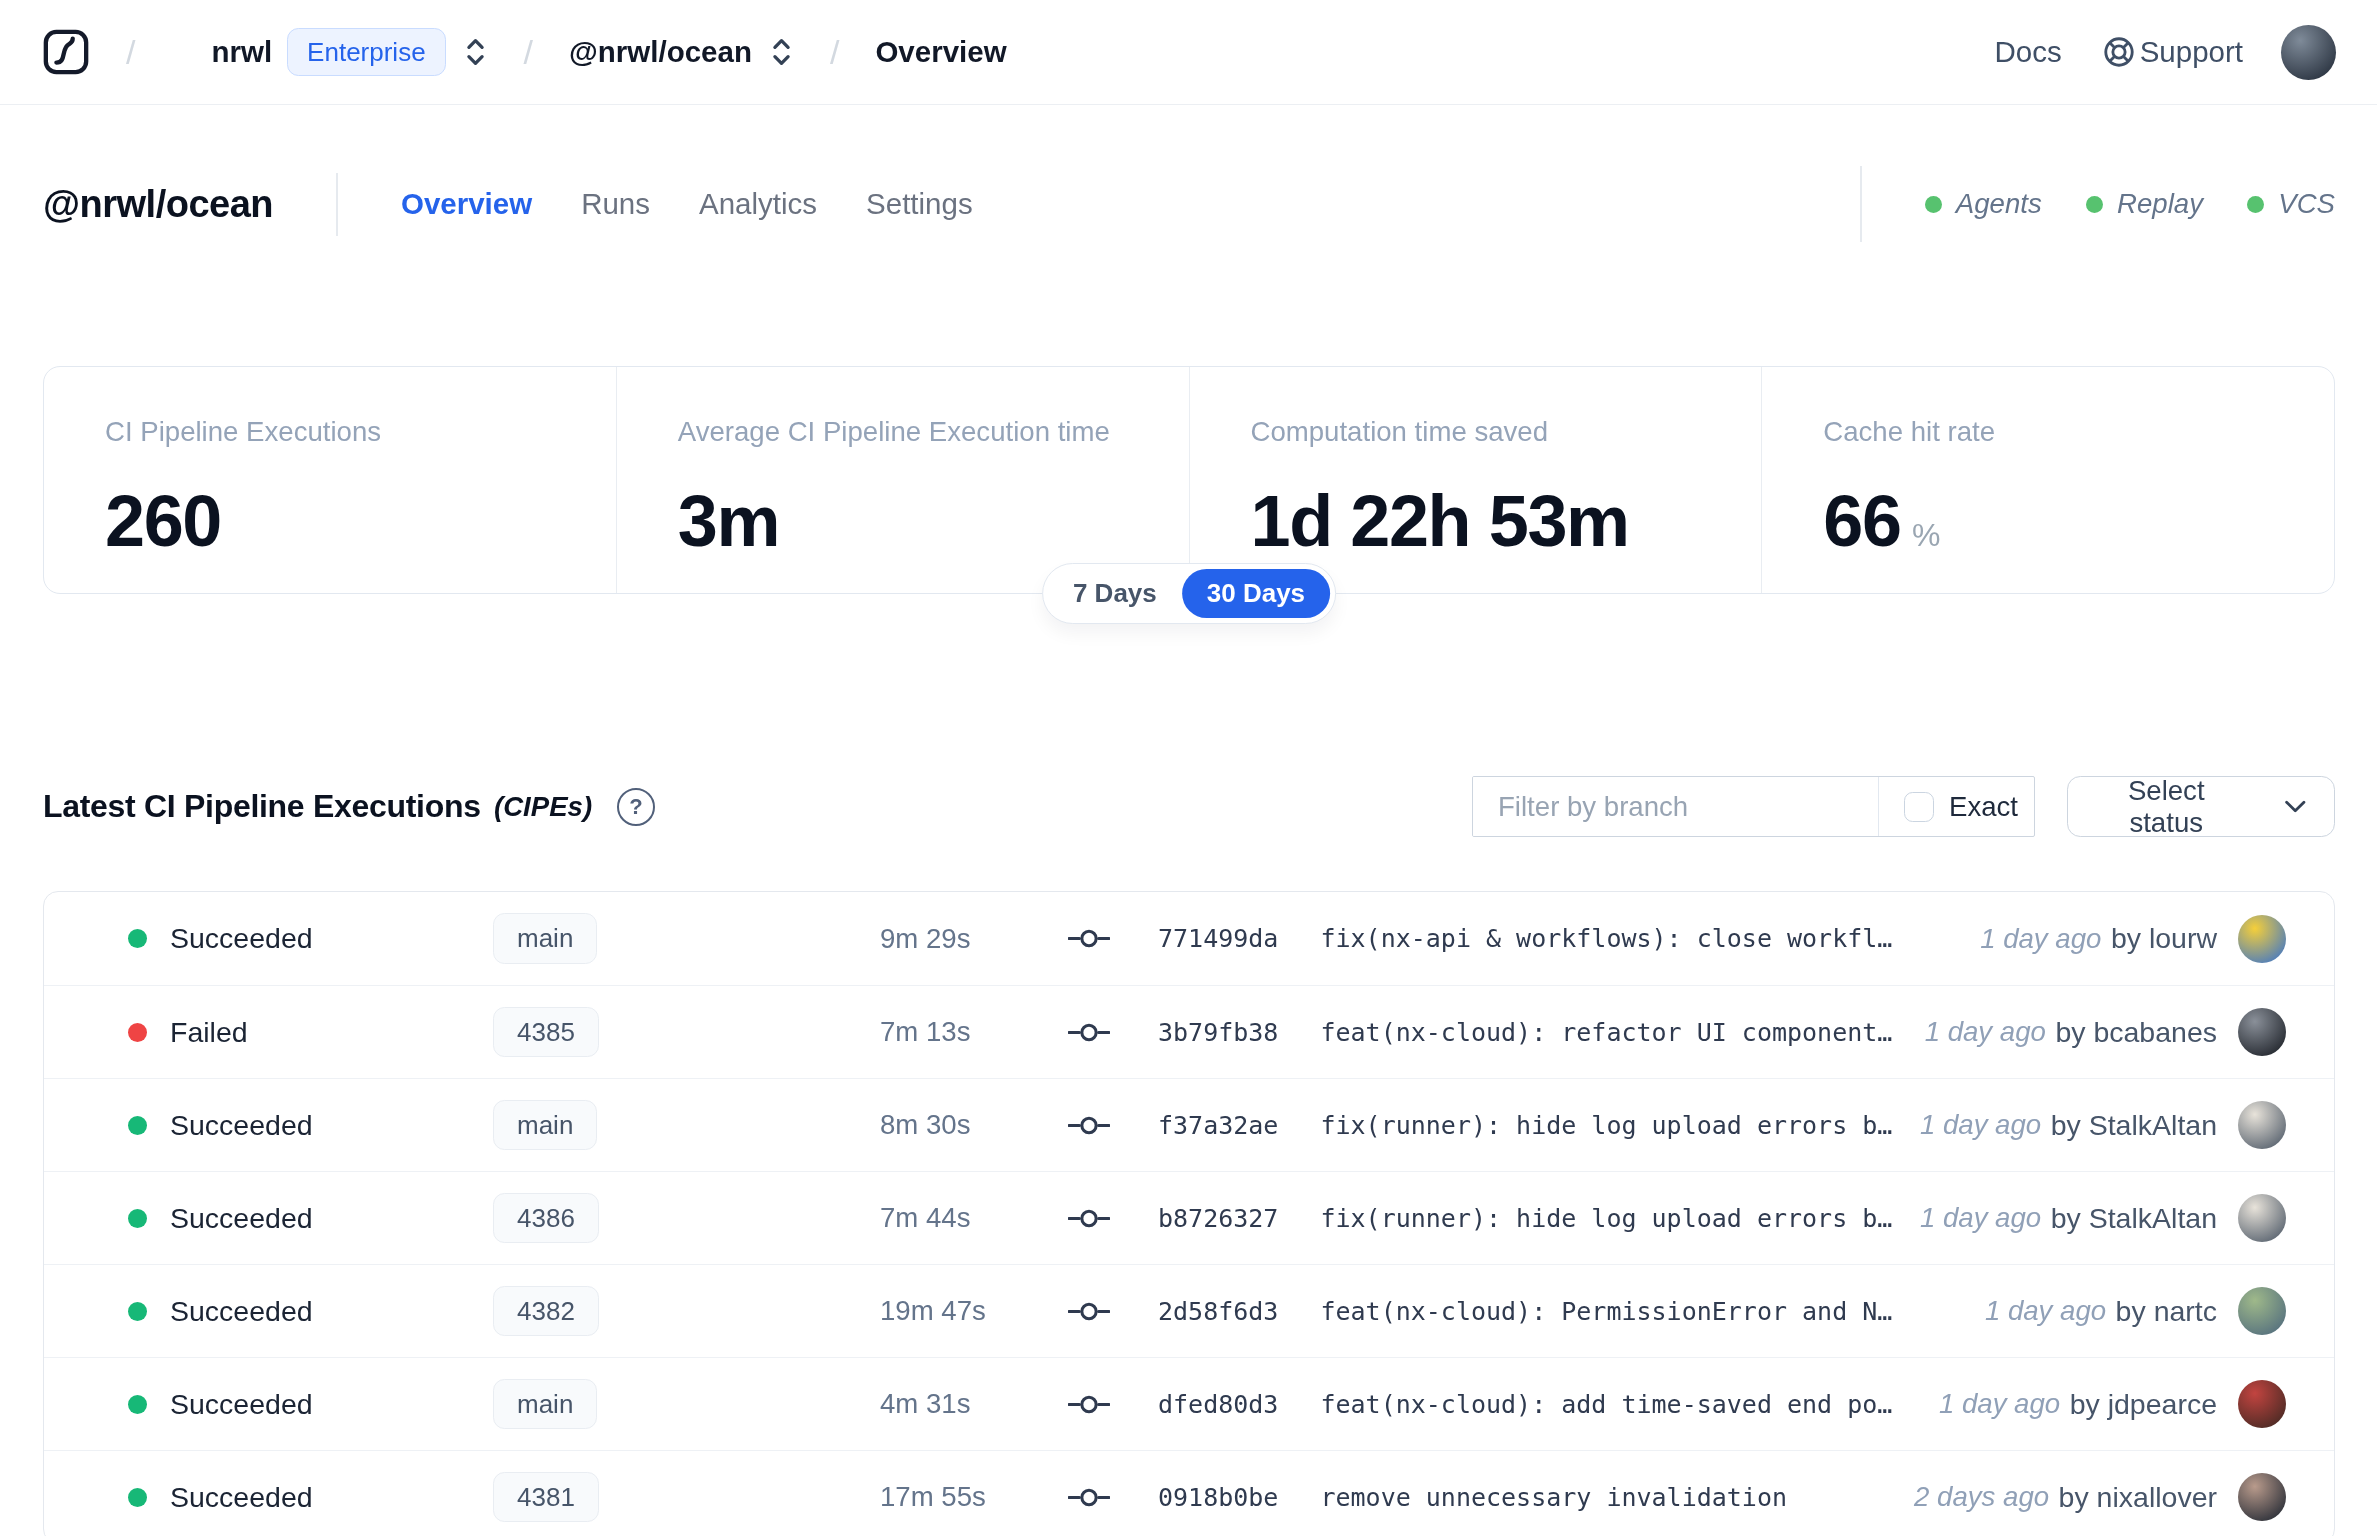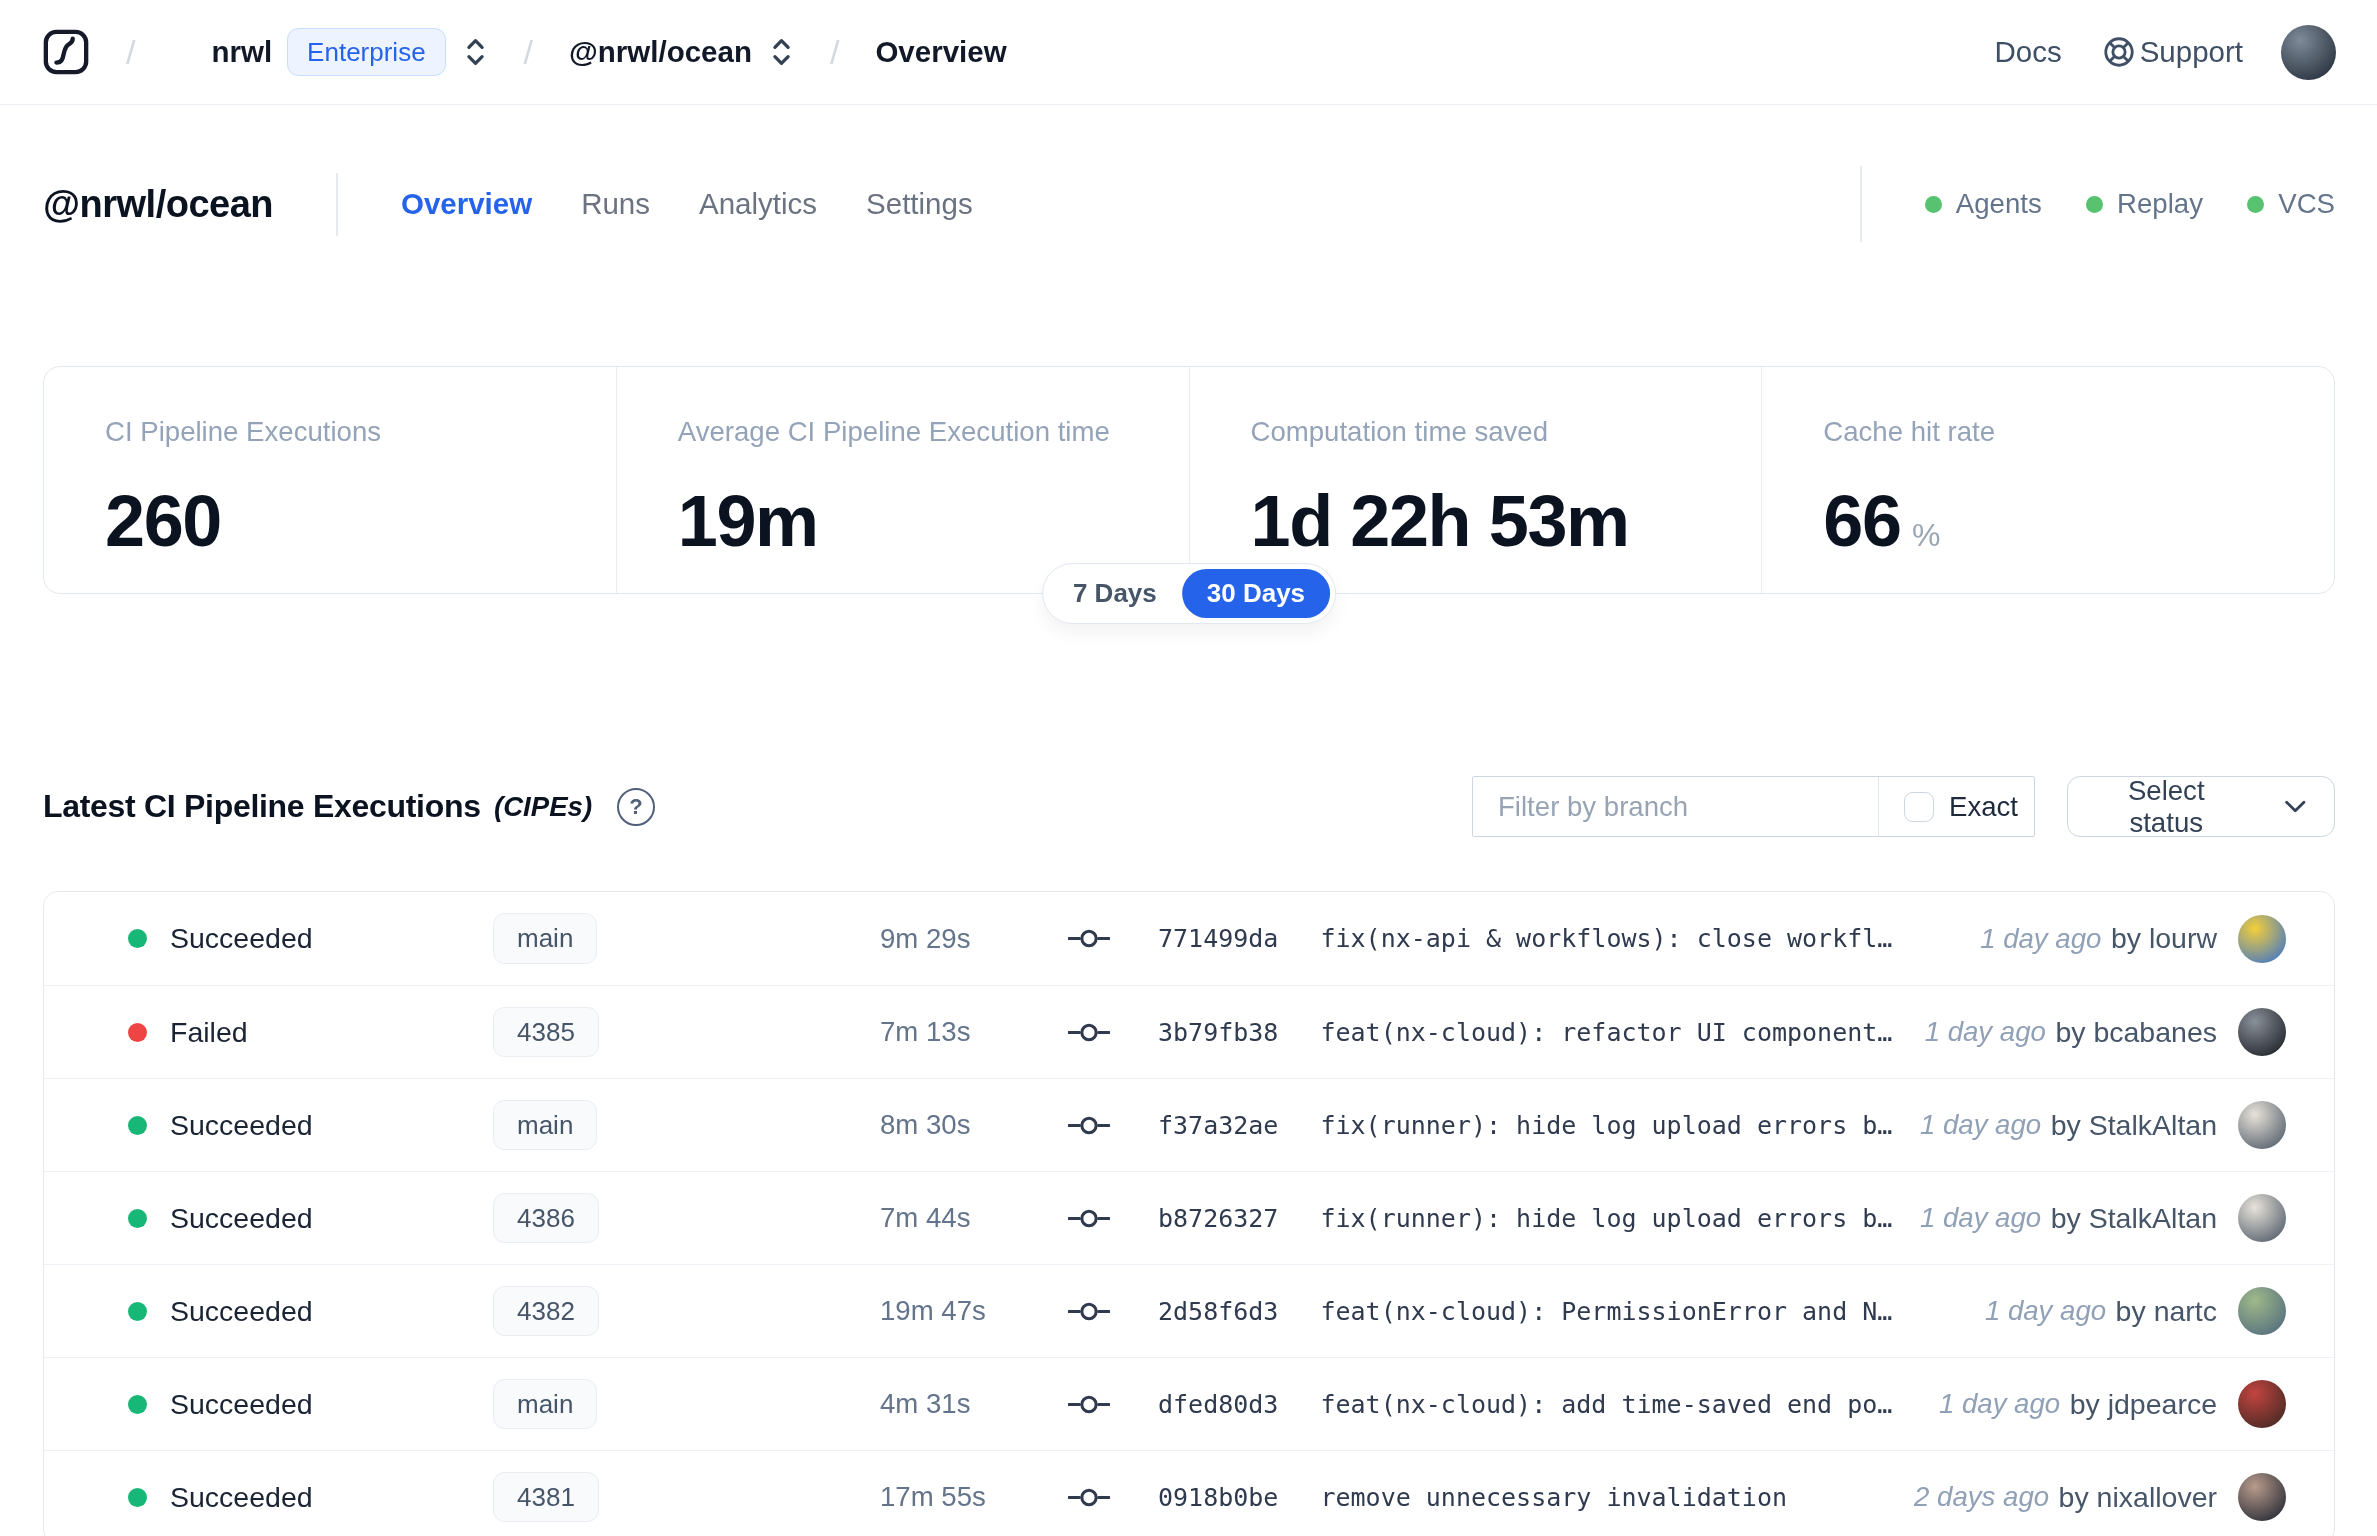--- a/index.html
+++ b/index.html
@@ -24,21 +24,21 @@
   .user-avatar { width:55px; height:55px; border-radius:50%; margin-left:38px;
     background:#555; }
 
   
   .page-header { margin:61px 43px 0; height:76px; display:flex; align-items:center; }
   .ws-title { font-size:38px; font-weight:700; color:#0b1220; letter-spacing:-0.5px; }
   .vdiv { width:1.9px; height:63px; background:#e6eaef; margin:0 63px; }
   .tabs { display:flex; align-items:center; gap:49px; }
   .tab { font-size:29.5px; font-weight:500; color:#6b7280; cursor:pointer; }
   .tab.active { color:var(--accent); font-weight:600; }
-  .services { margin-left:auto; display:flex; align-items:center; }
+  .services { margin-left:auto; display:flex; align-items:center;font-style:italic; }
   .svc-div { width:1.9px; height:76px; background:#e6eaef; margin-right:63px; }
   .svc { display:flex; align-items:center; gap:14.3px; }
   .svc + .svc { margin-left:44px; }
   .svc-dot { width:17px; height:17px; border-radius:50%; background:var(--service_dot); }
   .svc-label { font-size:27.6px; color:#64748b; }
 
   
   .stats-wrap { margin:124px 43px 0; position:relative; }
   .stats { display:flex; border:1.9px solid #e2e8f0; border-radius:17px; height:228px;
     background:#fff; }
@@ -183,21 +183,21 @@
     <div class="stat-card">
       <div class="stat-label">CI Pipeline Executions</div>
       <div class="stat-value-line">
         <span class="stat-value">260</span>
         <span class="stat-unit"></span>
       </div>
     </div>
     <div class="stat-card">
       <div class="stat-label">Average CI Pipeline Execution time</div>
       <div class="stat-value-line">
-        <span class="stat-value">19m</span>
+        <span class="stat-value">3m</span>
         <span class="stat-unit"></span>
       </div>
     </div>
     <div class="stat-card">
       <div class="stat-label">Computation time saved</div>
       <div class="stat-value-line">
         <span class="stat-value">1d 22h 53m</span>
         <span class="stat-unit"></span>
       </div>
     </div>

